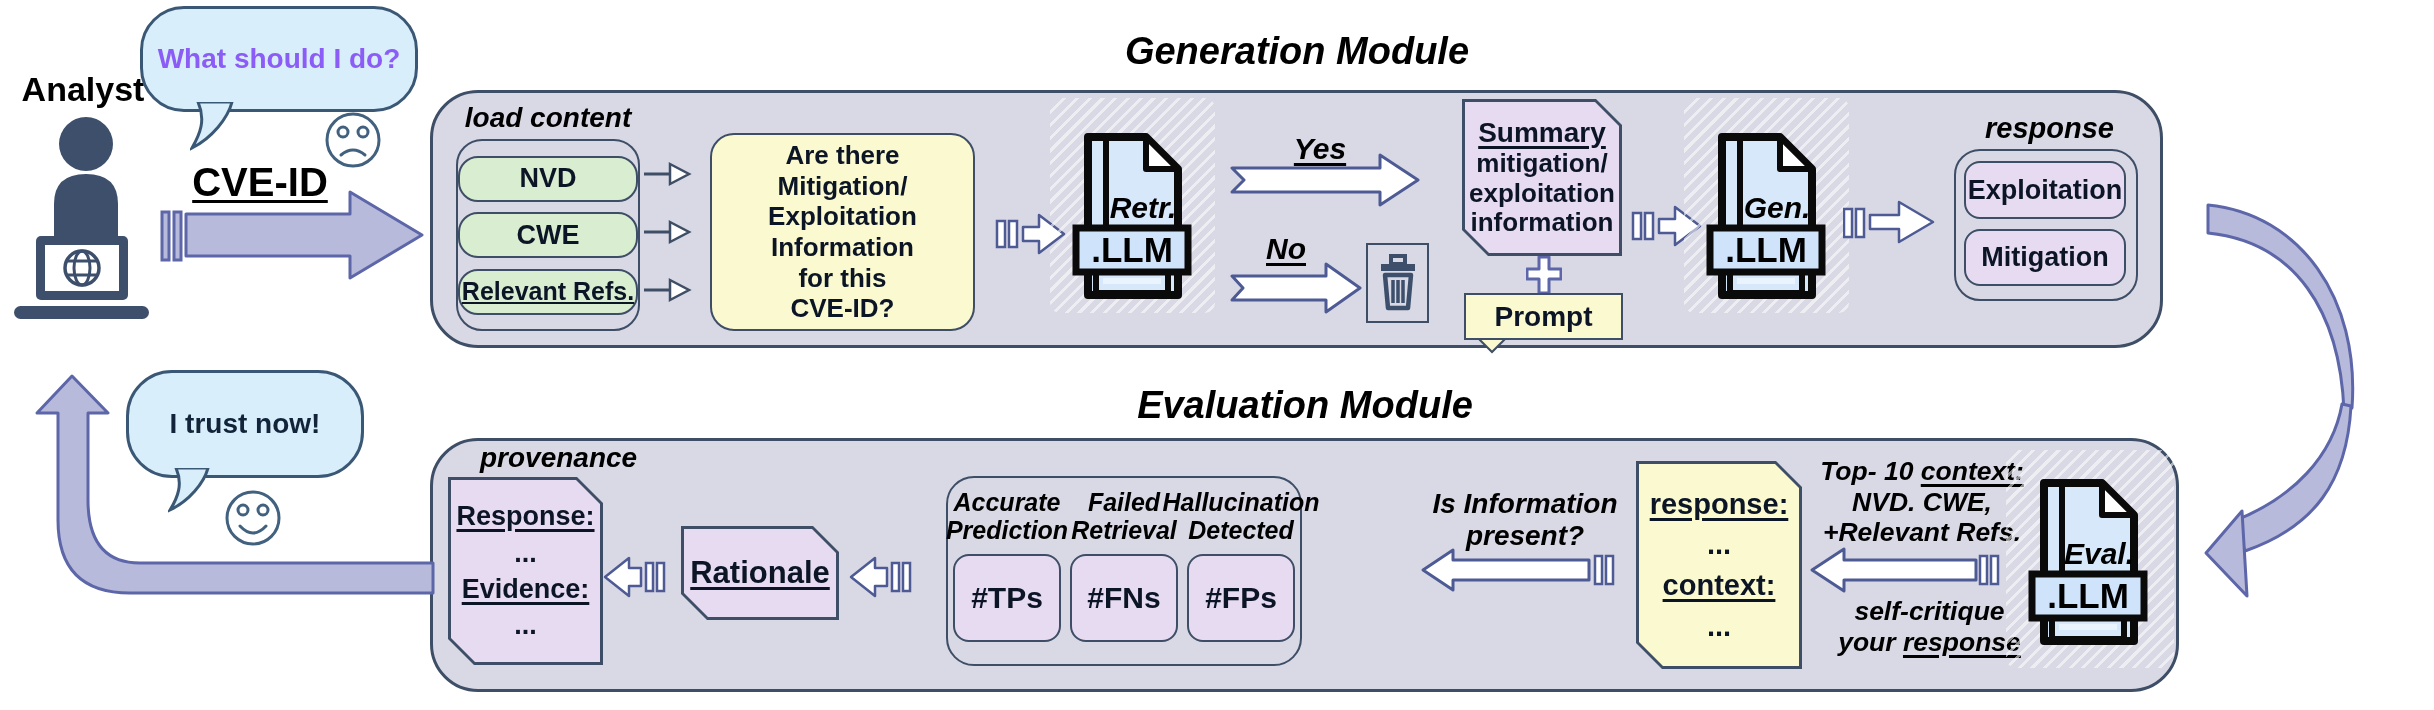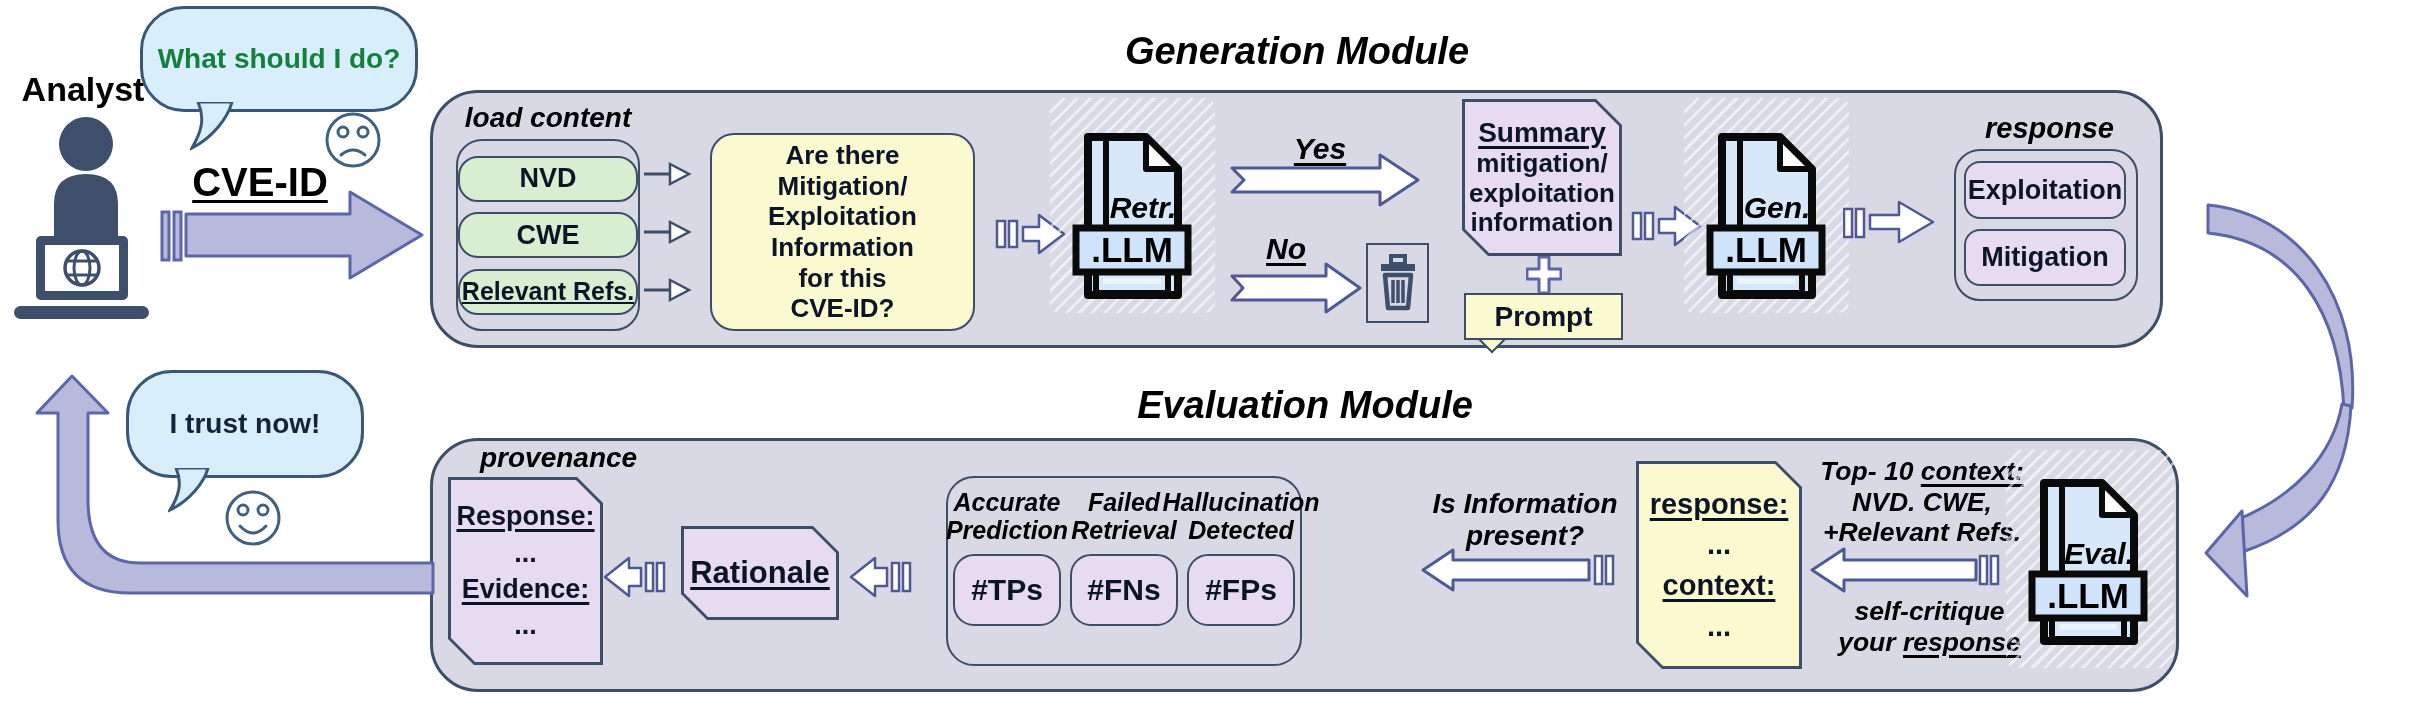--- a/index.html
+++ b/index.html
@@ -26,21 +26,21 @@
   .yellowbox{background:var(--yellow);border:2.8px solid var(--module-border);box-sizing:border-box;}
   .clip-outer{background:var(--module-border);
     clip-path:polygon(0 0,calc(100% - 26px) 0,100% 26px,100% 100%,26px 100%,0 calc(100% - 26px));}
   .clip-inner{position:absolute;inset:3px;
     clip-path:polygon(0 0,calc(100% - 24px) 0,100% 24px,100% 100%,24px 100%,0 calc(100% - 24px));
     display:flex;flex-direction:column;align-items:center;justify-content:center;}
   .hatch{background:repeating-linear-gradient(135deg,rgba(255,255,255,.55) 0 3px,rgba(255,255,255,0) 3px 9px);border-radius:10px;}
   .lbl{color:#000;}
   .metric-col{display:flex;flex-direction:column;align-items:center;justify-content:flex-start;width:118px;}
   .metric-head{font-size:25px;font-weight:bold;font-style:italic;line-height:1.12;text-align:center;color:#000;height:62px;}
-  .metric-pill{width:108px;height:72px;margin-top:4px;border-radius:21px;}
+  .metric-pill{width:108px;height:88px;margin-top:4px;}
 </style>
 </head>
 <body>
 
 <div id="canvas">
 
   <div class="abs b lbl c" style="left:18px;top:70px;width:130px;font-size:34px;">Analyst</div>
 
   <svg class="abs" style="left:46px;top:116px;" width="80" height="120" viewBox="0 0 80 120">
     <circle cx="40" cy="28" r="27" fill="var(--slate)"></circle>
@@ -49,21 +49,21 @@
 
   <svg class="abs" style="left:14px;top:236px;" width="135" height="98" viewBox="0 0 135 98">
     <rect x="22" y="0" width="92" height="64" rx="5" fill="var(--slate)"></rect>
     <rect x="31" y="9" width="74" height="46" fill="#fff"></rect>
     <circle cx="68" cy="32" r="17" fill="none" stroke="var(--slate)" stroke-width="3.5"></circle>
     <ellipse cx="68" cy="32" rx="8" ry="17" fill="none" stroke="var(--slate)" stroke-width="3"></ellipse>
     <path d="M52 25 H84 M52 39 H84" stroke="var(--slate)" stroke-width="3"></path>
     <rect x="0" y="70" width="135" height="13" rx="6.5" fill="var(--slate)"></rect>
   </svg>
 
-  <div class="abs flexc b" style="left:140px;top:6px;width:272px;height:100px;background:var(--bubble);border:3px solid var(--bubble-border);border-radius:44px;font-size:28px;color:#15803d;justify-content:center;">
+  <div class="abs flexc b" style="left:140px;top:6px;width:272px;height:100px;background:var(--bubble);border:3px solid var(--bubble-border);border-radius:44px;font-size:28px;color:#8b5cf6;justify-content:center;">
     <span>What should I do?</span>
   </div>
   <svg class="abs" style="left:190px;top:102px;" width="52" height="50" viewBox="0 0 52 50">
     <path d="M8 0 C16 18 10 32 2 46 C22 36 38 16 42 0 Z" fill="var(--bubble)" stroke="var(--bubble-border)" stroke-width="3"></path>
   </svg>
 
   <svg class="abs" style="left:324px;top:110px;" width="58" height="62" viewBox="0 0 58 62">
     <circle cx="29" cy="30" r="26" fill="#fff" stroke="#42617f" stroke-width="3"></circle>
     <circle cx="19" cy="22" r="5" fill="#fff" stroke="#42617f" stroke-width="3"></circle>
     <circle cx="39" cy="22" r="5" fill="#fff" stroke="#42617f" stroke-width="3"></circle>

